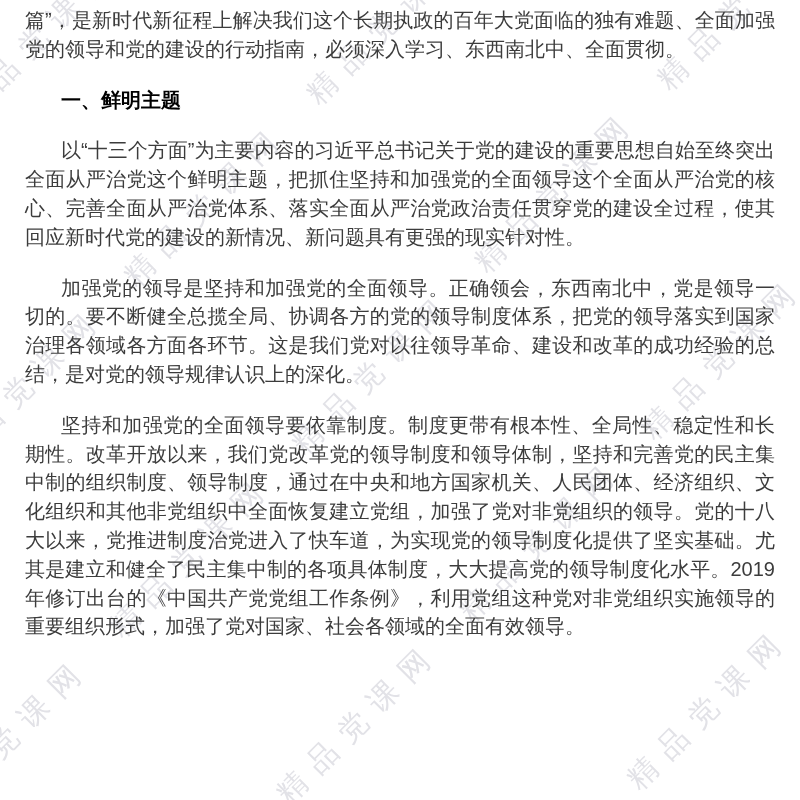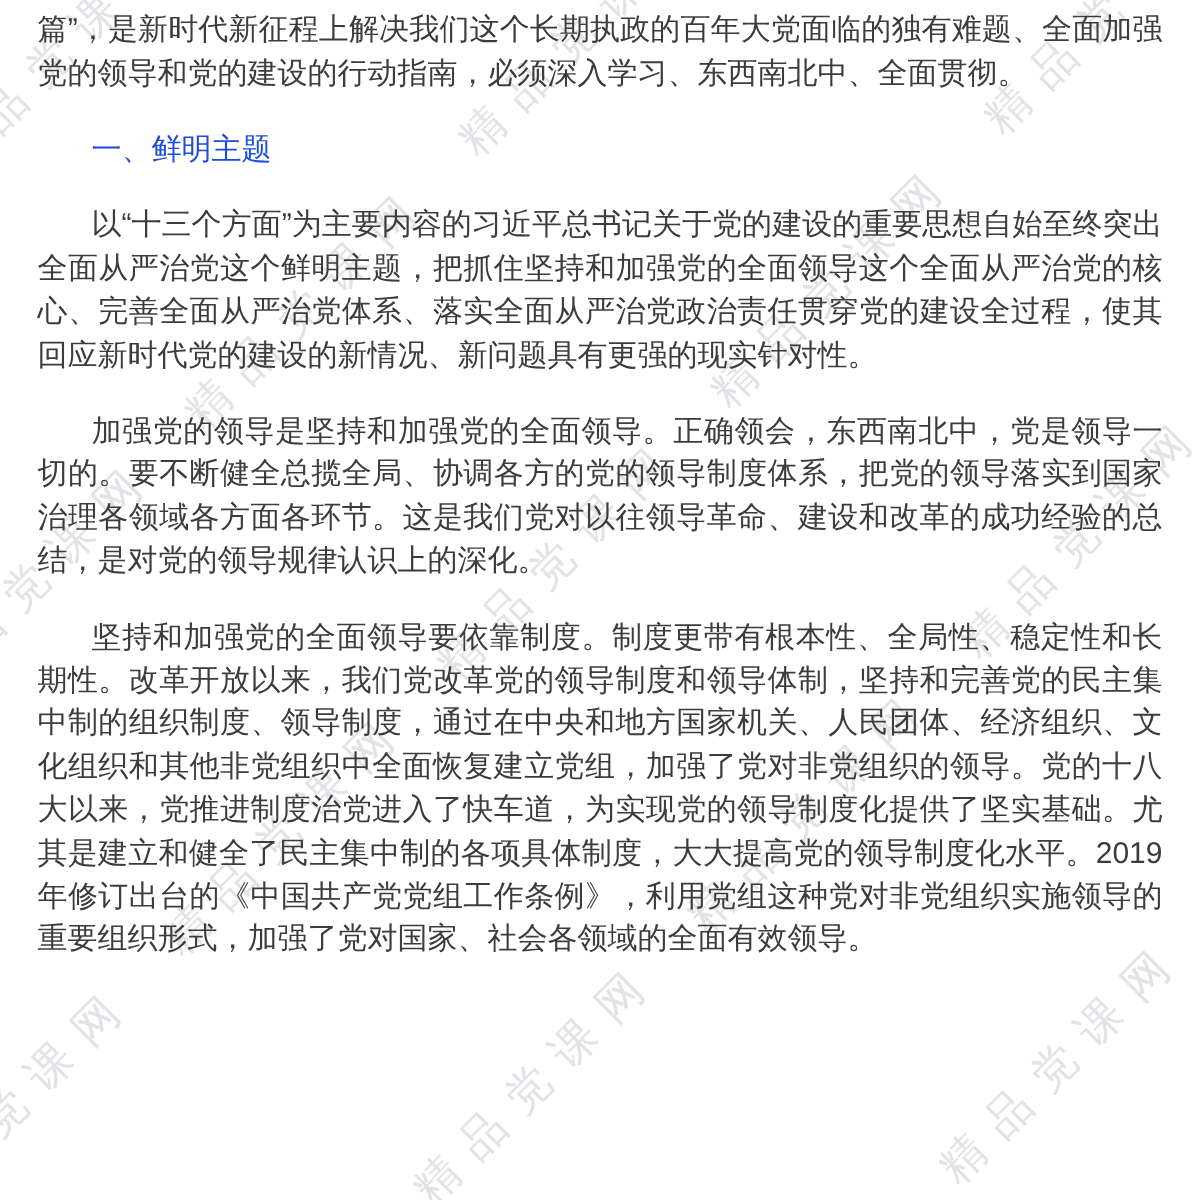--- a/index.html
+++ b/index.html
@@ -32,22 +32,22 @@
     z-index: 1;
     padding: 6px 25px 0 25px;
     font-size: 20px;
     line-height: 28.8px;
     color: #3c3c3c;
     text-align: justify;
   }
   .block { margin: 0 0 22px 0; }
   .indent { text-indent: 36px; }
   .heading {
-    font-weight: normal;
-    color: #1d4ed8;
+    font-weight: bold;
+    color: #000000;
   }
 </style>
 </head>
 <body>
 
 <div class="watermark-layer">
     <div class="wm-strip" style="color: rgb(226, 226, 231); left: -1162.5px; top: 12.5px;">精品党课网　精品党课网　精品党课网　精品党课网　精品党课网　精品党课网　精品党课网　精品党课网　精品党课网</div>
     <div class="wm-strip" style="color: rgb(226, 226, 231); left: -995px; top: 180px;">精品党课网　精品党课网　精品党课网　精品党课网　精品党课网　精品党课网　精品党课网　精品党课网　精品党课网</div>
     <div class="wm-strip" style="color: rgb(226, 226, 231); left: -827.5px; top: 347.5px;">精品党课网　精品党课网　精品党课网　精品党课网　精品党课网　精品党课网　精品党课网　精品党课网　精品党课网</div>
     <div class="wm-strip" style="color: rgb(226, 226, 231); left: -660px; top: 515px;">精品党课网　精品党课网　精品党课网　精品党课网　精品党课网　精品党课网　精品党课网　精品党课网　精品党课网</div>

